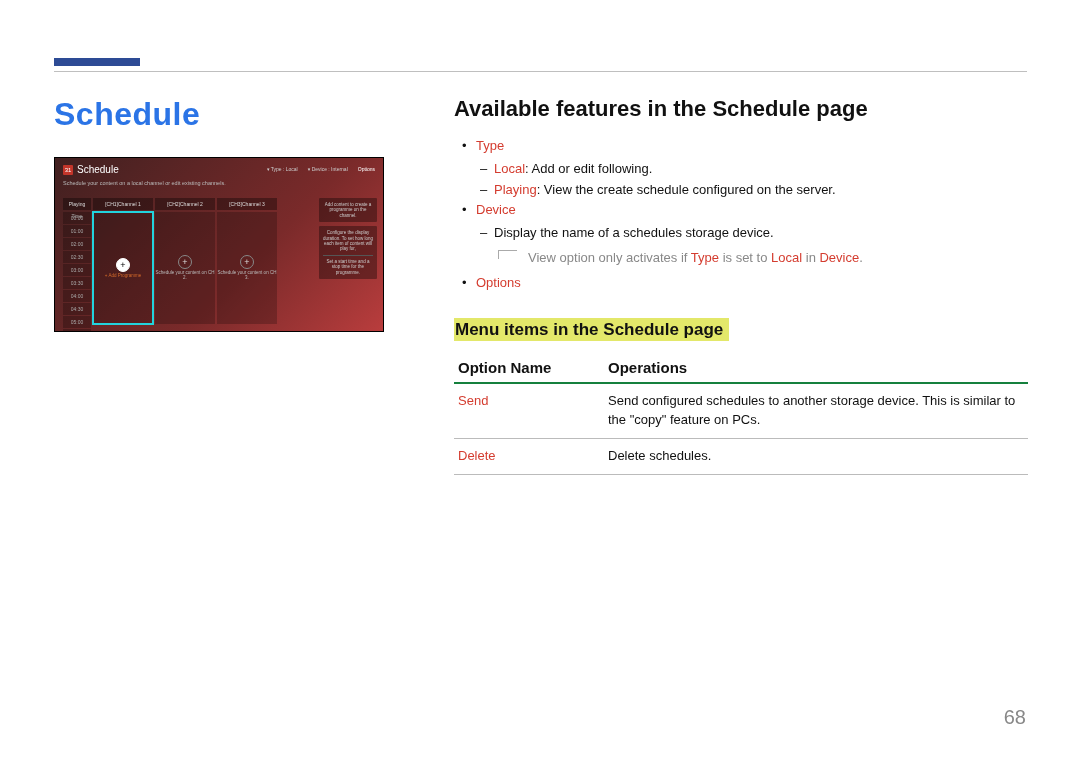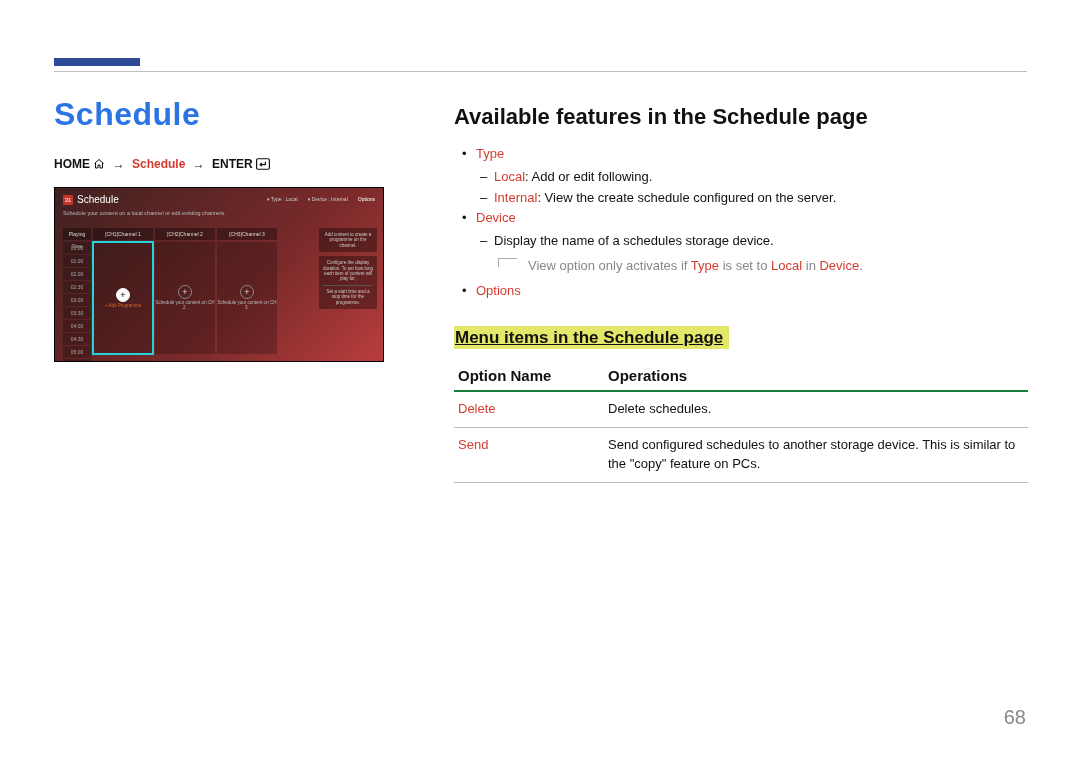--- a/index.html
+++ b/index.html
@@ -2,21 +2,21 @@
 <html><head>
 <meta charset="utf-8">
 <style>
   * { box-sizing: border-box; margin: 0; padding: 0; }
   html, body { width: 1080px; height: 763px; background: #fff; font-family: Arial, Helvetica, sans-serif; color: #111; }
   .page { position: relative; width: 1080px; height: 763px; }
   .top-bar { position: absolute; top: 58px; left: 54px; width: 86px; height: 8px; background: #2d4b95; }
   .rule-top { position: absolute; top: 71px; left: 54px; width: 973px; height: 1px; background: #bfbfbf; }
 
   .col-left { position: absolute; top: 96px; left: 54px; width: 330px; }
-  .col-right { position: absolute; top: 104px; left: 454px; width: 574px; }
+  .col-right { position: absolute; top: 96px; left: 454px; width: 574px; }
 
   h1.title { font-size: 32px; font-weight: 600; color: #2b74e6; letter-spacing: 0.5px; margin-bottom: 24px; }
   h2.subtitle { font-size: 22px; font-weight: 600; color: #111; margin-bottom: 14px; }
 
   .path { font-size: 12px; font-weight: 700; margin-bottom: 14px; }
   .path .sep { margin: 0 4px; font-weight: 400; }
   .path .hl { color: #d43c2f; }
   .path .home-icon, .path .enter-icon { display:inline-block; vertical-align: -2px; }
 
   
@@ -47,59 +47,39 @@
   .hl { color:#d43c2f; }
   ul.feat { list-style:none; margin: 4px 0 10px 0; font-size:13px; line-height:1.6; }
   ul.feat > li { position:relative; padding-left:22px; }
   ul.feat > li::before { content:"•"; position:absolute; left:8px; color:#111; }
   ul.sub { list-style:none; margin-top:2px; }
   ul.sub > li { position:relative; padding-left:18px; }
   ul.sub > li::before { content:"–"; position:absolute; left:4px; color:#111; }
   .note { position:relative; font-size:13px; color:#888; padding-left:30px; margin:4px 0 6px 22px; line-height:1.5; }
   .note::before { content:""; position:absolute; left:0; top:2px; width:18px; height:8px; border-top:1px solid #aaa; border-left:1px solid #aaa; }
 
-  .section-hl { display:inline-block; background:#e3e86a; padding:2px 6px 1px 1px; font-size:17px; font-weight:600; color:#111; margin:14px 0 12px 0;text-decoration:underline; }
+  .section-hl { display:inline-block; background:#e3e86a; padding:2px 6px 1px 1px; font-size:17px; font-weight:600; color:#111; margin:14px 0 12px 0; }
 
   table.ops { width:100%; border-collapse:collapse; font-size:13px; }
   table.ops th { text-align:left; font-size:15px; font-weight:700; padding:6px 4px; border-bottom:2px solid #15803d; }
   table.ops td { padding:8px 4px; border-bottom:1px solid #bbb; vertical-align:top; line-height:1.45; }
   table.ops td.name { color:#d43c2f; width:150px; }
 
   .page-num { position:absolute; bottom:34px; right:54px; font-size:20px; color:#888; }
 </style>
 </head>
 <body>
 
 <div class="page">
   <div class="top-bar"></div>
   <div class="rule-top"></div>
 
   <div class="col-left">
     <h1 class="title">Schedule</h1>
 
-    <div class="path">
-      <span>HOME</span>
-      <span class="home-icon">
-        <svg width="12" height="12" viewBox="0 0 24 24" fill="none" stroke="#111" stroke-width="2">
-            <path d="M3 11l9-8 9 8"></path>
-            <path d="M5 10v10h5v-6h4v6h5V10"></path>
-          </svg>
-      </span>
-      <span class="sep">→</span>
-      <span class="hl">Schedule</span>
-      <span class="sep">→</span>
-      <span>ENTER</span>
-      <span class="enter-icon">
-        <svg width="14" height="12" viewBox="0 0 24 20" fill="none" stroke="#111" stroke-width="2">
-            <rect x="1" y="1" width="22" height="18" rx="2"></rect>
-            <path d="M16 6v5H8"></path>
-            <path d="M10 8l-3 3 3 3"></path>
-          </svg>
-      </span>
-    </div>
 
     <div class="shot">
       <div class="shot-hdr">
         <span class="cal">31</span>
         <span class="t">Schedule</span>
       </div>
       <div class="shot-top-right">
         <span>▾ <span>Type : Local</span></span>
         <span>▾ <span>Device : Internal</span></span>
         <span class="opt">Options</span>
@@ -156,21 +136,21 @@
 
   <div class="col-right">
     <h2 class="subtitle">Available features in the Schedule page</h2>
 
 
     <ul class="feat">
       <li>
         <span class="hl">Type</span>
         <ul class="sub">
           <li><span class="hl">Local</span><span>: Add or edit following.</span></li>
-          <li><span class="hl">Internal</span><span>: View the create schedule configured on the server.</span></li>
+          <li><span class="hl">Playing</span><span>: View the create schedule configured on the server.</span></li>
         </ul>
       </li>
       <li>
         <span class="hl">Device</span>
         <ul class="sub">
           <li>Display the name of a schedules storage device.</li>
         </ul>
         <div class="note">
           <span>View option only activates if </span><span class="hl">Type</span><span> is set to </span><span class="hl">Local</span><span> in </span><span class="hl">Device</span><span>.</span>
         </div>
@@ -184,25 +164,25 @@
 
     <table class="ops">
       <thead>
         <tr>
           <th>Option Name</th>
           <th>Operations</th>
         </tr>
       </thead>
       <tbody>
         <tr>
+          <td class="name">Send</td>
+          <td>Send configured schedules to another storage device. This is similar to the "copy" feature on PCs.</td>
+        </tr>
+        <tr>
           <td class="name">Delete</td>
           <td>Delete schedules.</td>
-        </tr>
-        <tr>
-          <td class="name">Send</td>
-          <td>Send configured schedules to another storage device. This is similar to the "copy" feature on PCs.</td>
         </tr>
       </tbody>
     </table>
   </div>
 
   <div class="page-num">68</div>
 </div>
 
 </body></html>

